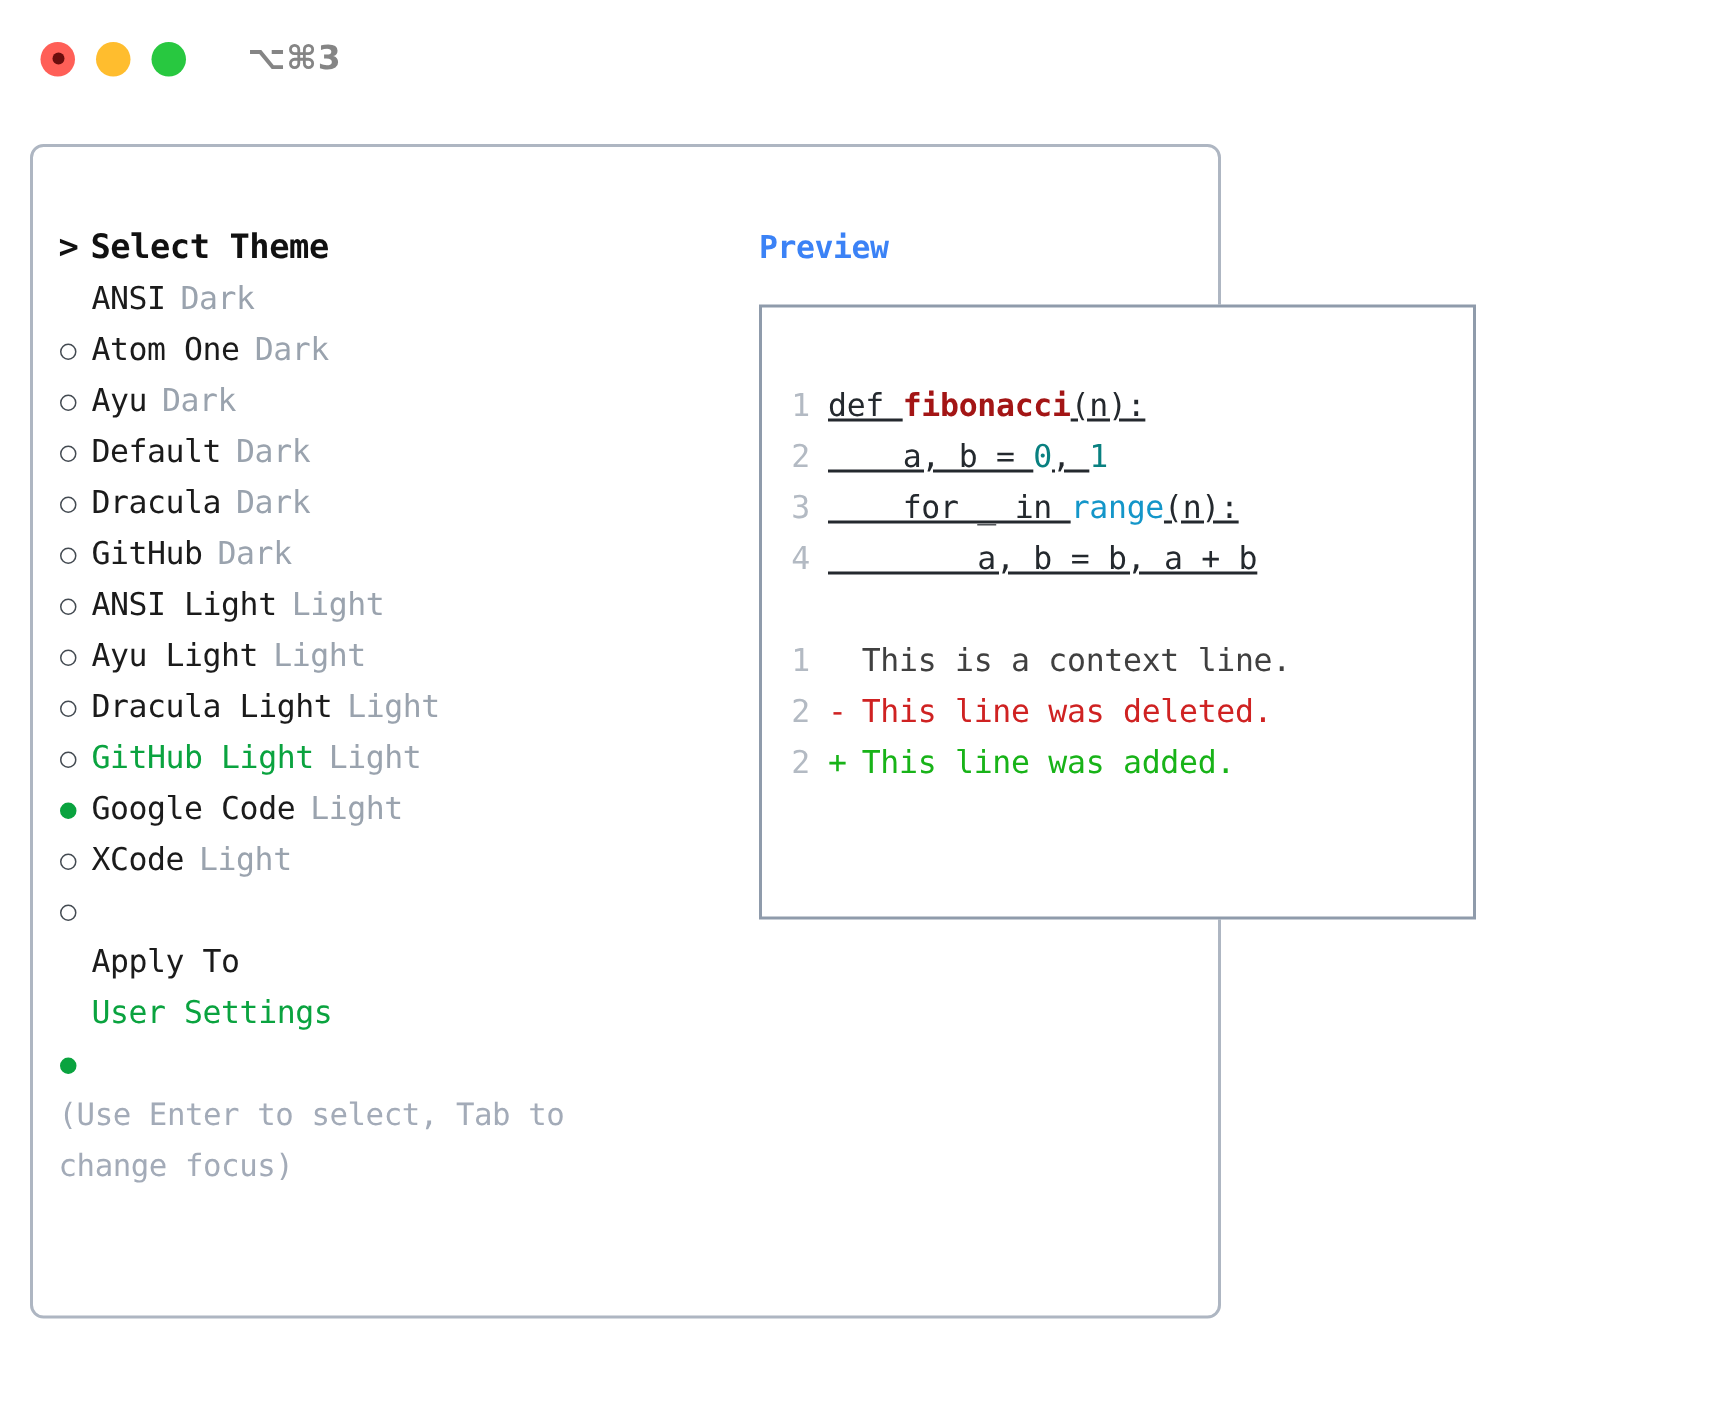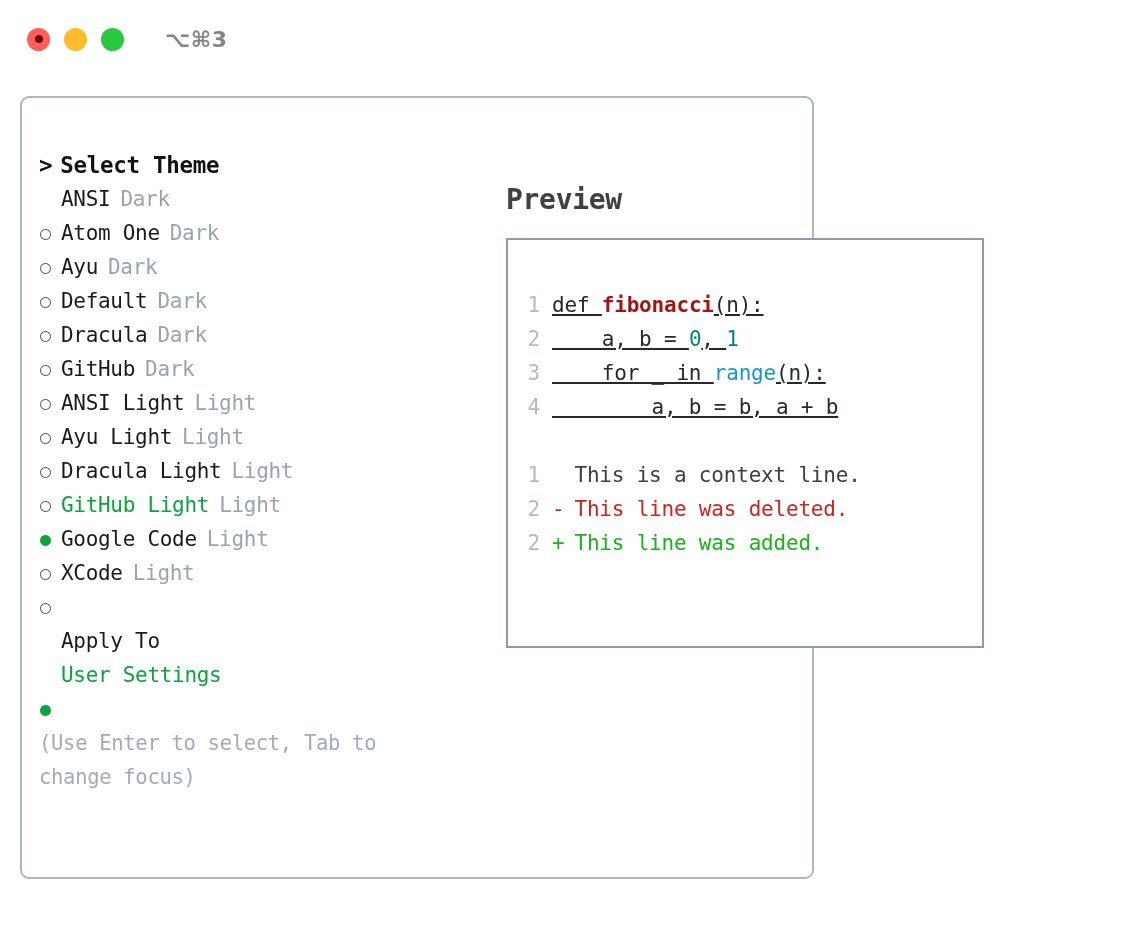--- a/index.html
+++ b/index.html
@@ -166,26 +166,25 @@
   }
 
   
   #right-col {
     flex: 1;
     padding: 50px 0 0 19px;
     box-sizing: border-box;
   }
 
   #preview-title {
-    font-size: 28px;
+    font-size: 21px;
     font-weight: 700;
-    color: #404040;
-    line-height: 34px;
-    letter-spacing: -0.3px;
-    margin-top: 35px;
+    color: #3b82f6;
+    line-height: 34px;
+    letter-spacing: -0.3px;
   }
 
   #preview-box {
     margin-top: 21px;
     width: 478px;
     height: 410px;
     border: 2px solid #8f9bab;
     box-sizing: border-box;
     background: #ffffff;
     padding: 48px 0 0 18px;

